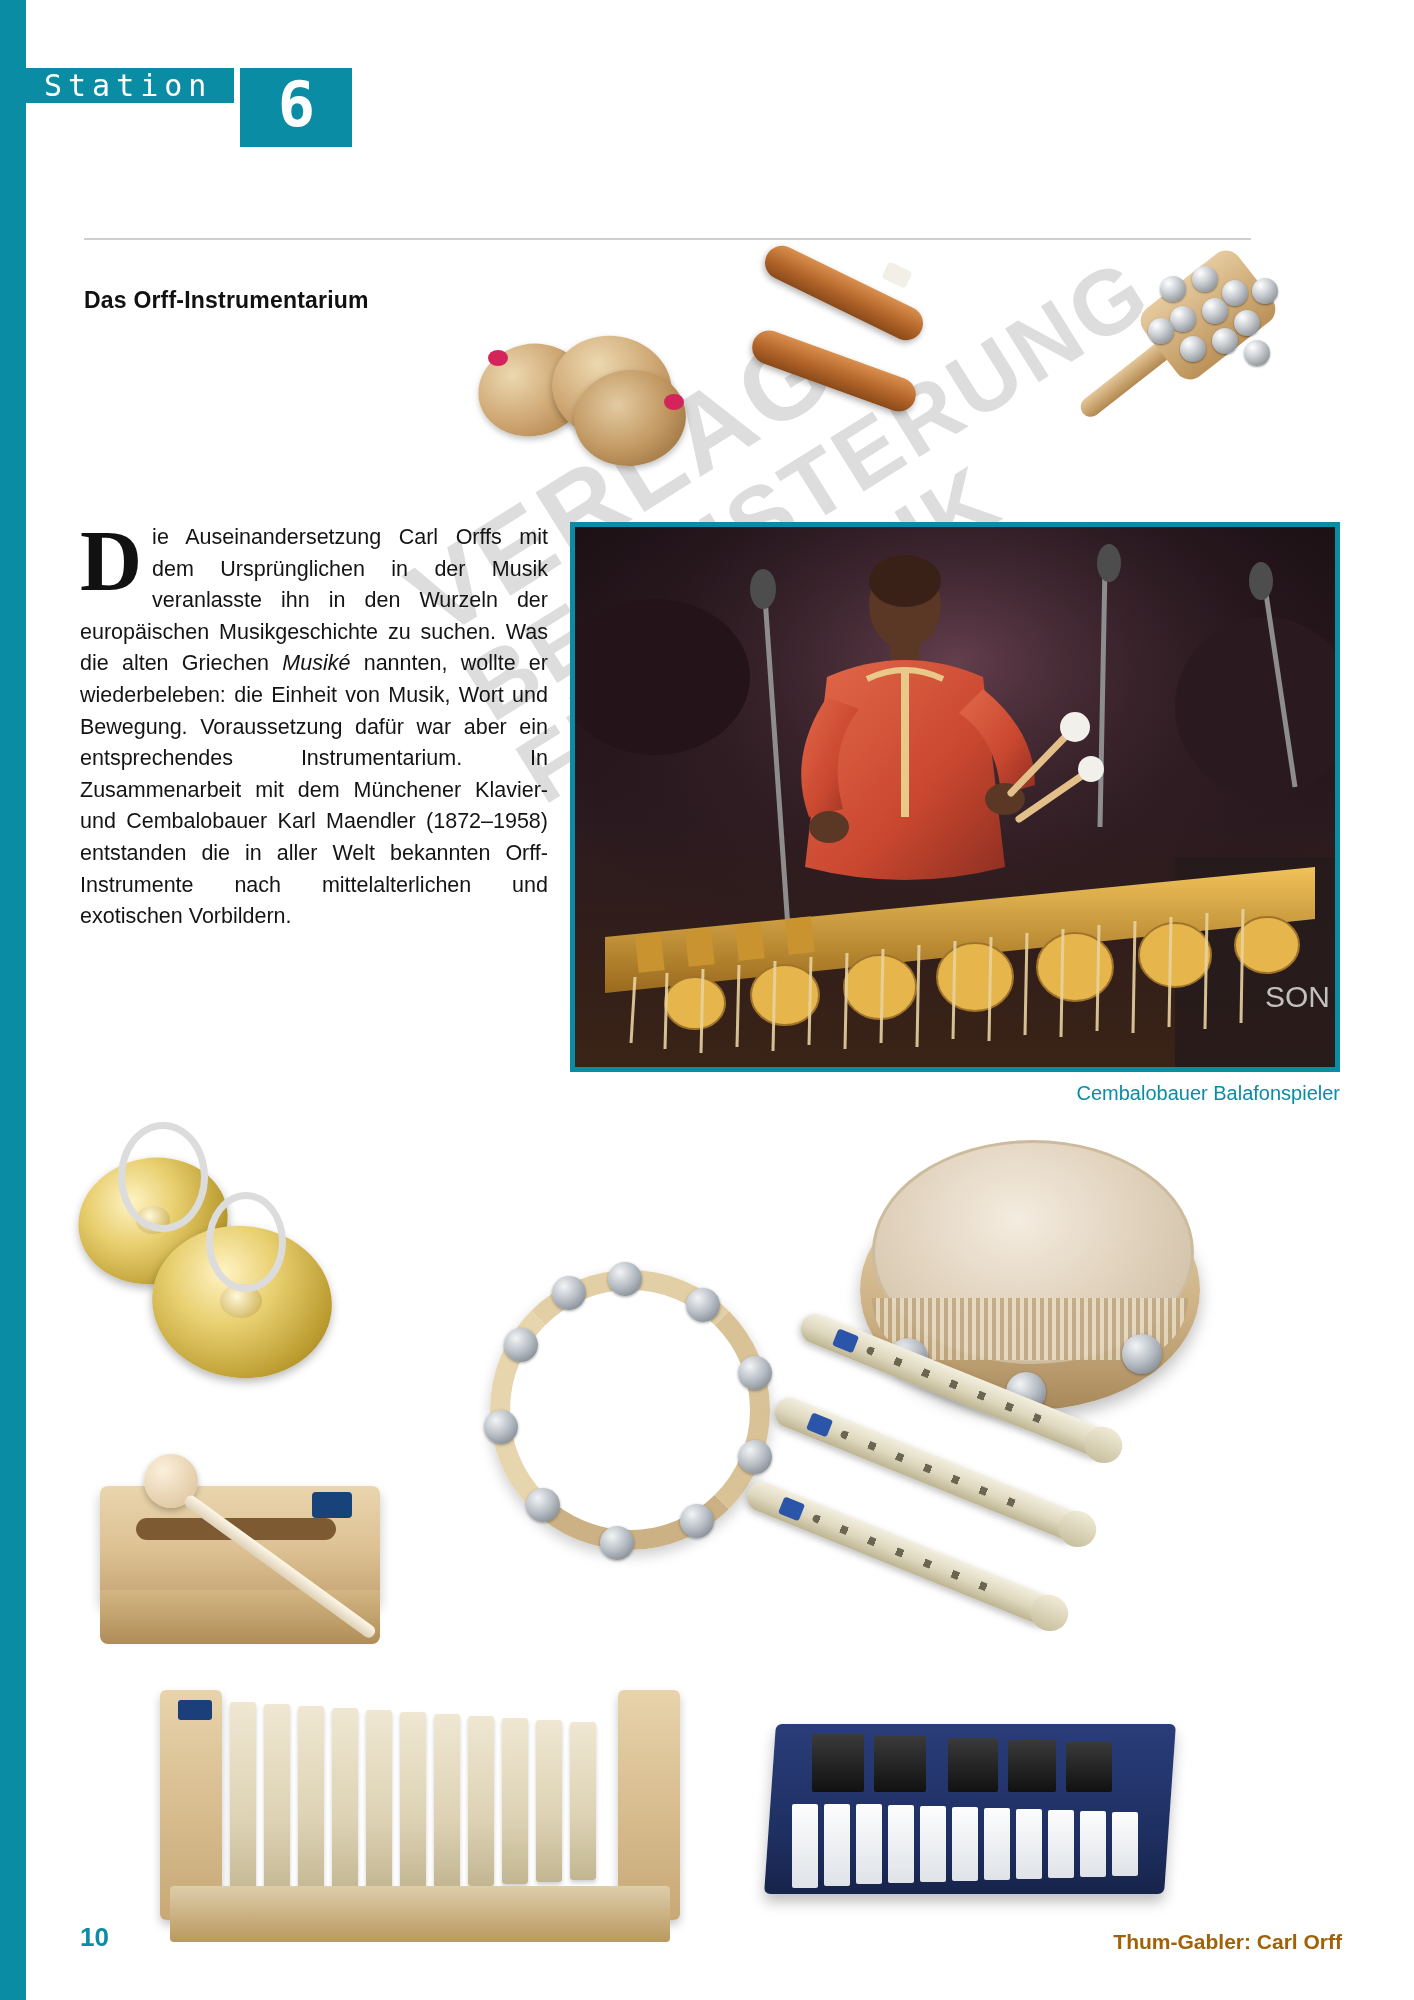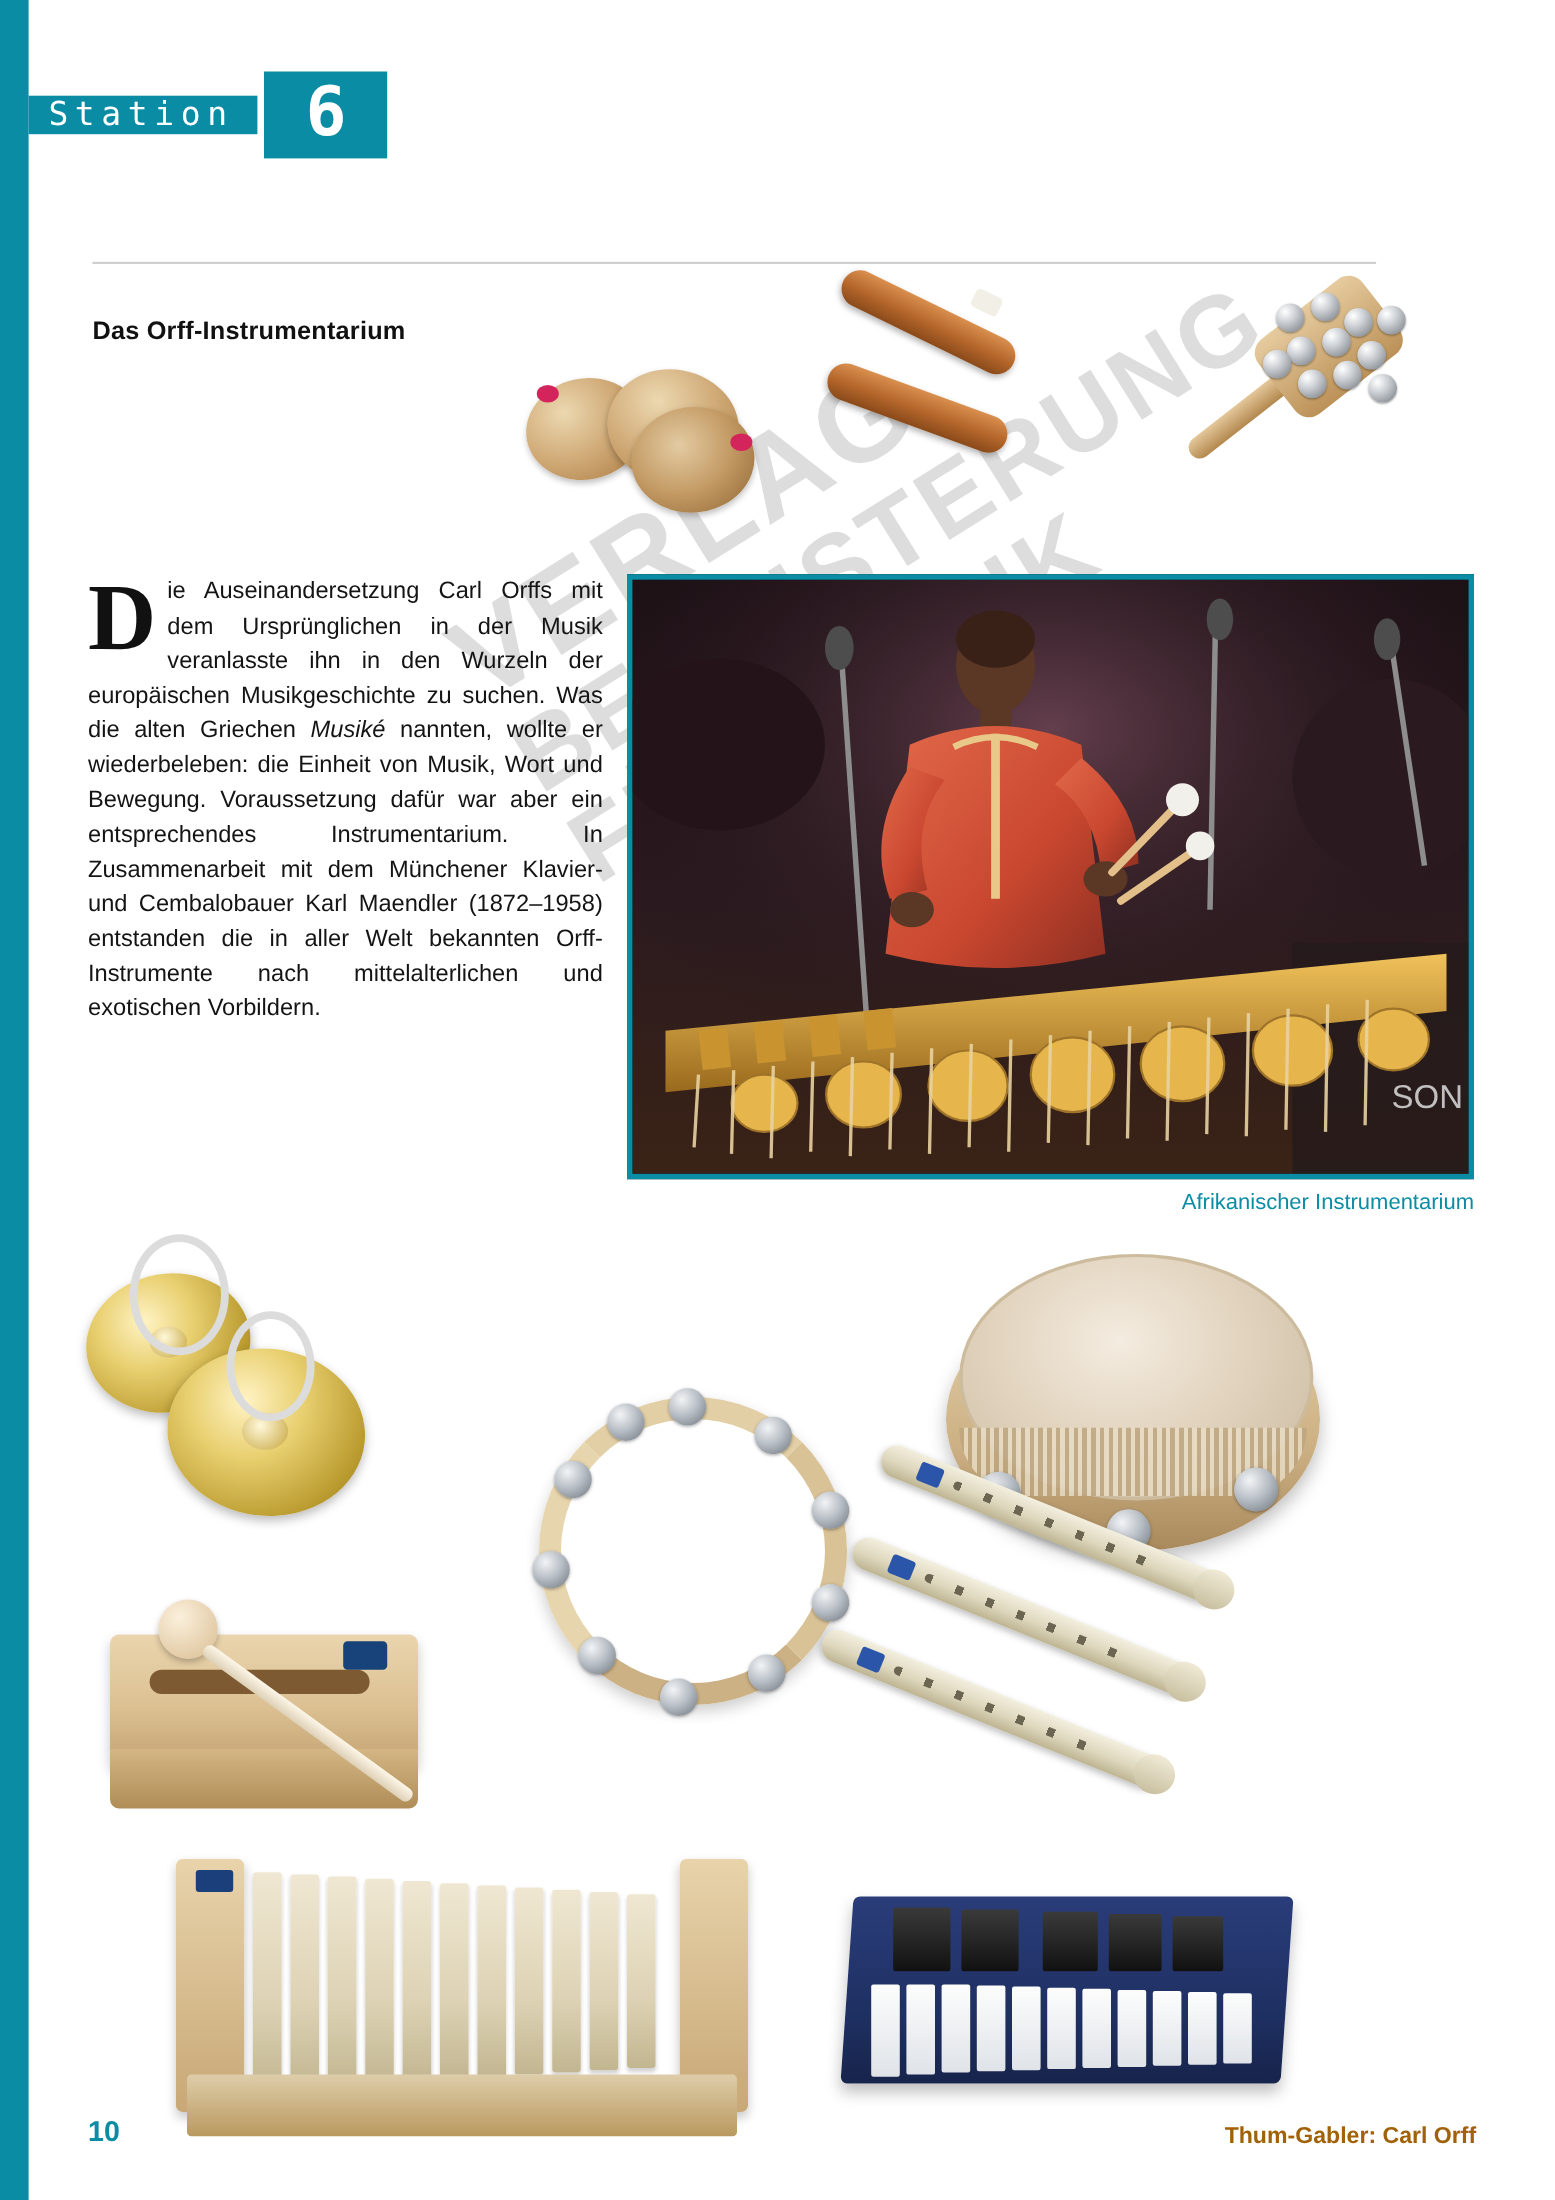--- a/index.html
+++ b/index.html
@@ -27,21 +27,21 @@
     height: 2000px;
     background: #0a8ca4;
   }
   
   .station-block {
     position: absolute;
     left: 26px;
     top: 68px;
     height: 72px;
     display: flex;
-    align-items: center;
+    align-items: flex-start;
   }
   .station-word {
     background: #0a8ca4;
     color: #ffffff;
     font-family: "DejaVu Sans Mono", monospace;
     font-size: 30px;
     letter-spacing: 6px;
     display: flex;
     align-items: center;
     padding: 0 22px 0 18px;
@@ -502,21 +502,21 @@
           <path d="M488 102 L486 210"></path>
             <path d="M524 98 L522 204"></path>
             <path d="M560 94 L558 206"></path>
           <path d="M596 90 L594 200"></path>
             <path d="M632 86 L630 202"></path>
             <path d="M668 82 L666 196"></path>
         </g>
       </g>
     </svg>
   </div>
-  <div class="photo-caption">Afrikanischer Instrumentarium</div>
+  <div class="photo-caption">Cembalobauer Balafonspieler</div>
 
   <div class="art castanets">
     <div class="cast-disc cast-a"></div>
     <div class="cast-dot" style="left:10px; top:20px;"></div>
     <div class="cast-disc cast-b"></div>
     <div class="cast-disc cast-c"></div>
     <div class="cast-dot" style="left:186px; top:64px;"></div>
   </div>
 
   <div class="art claves">

